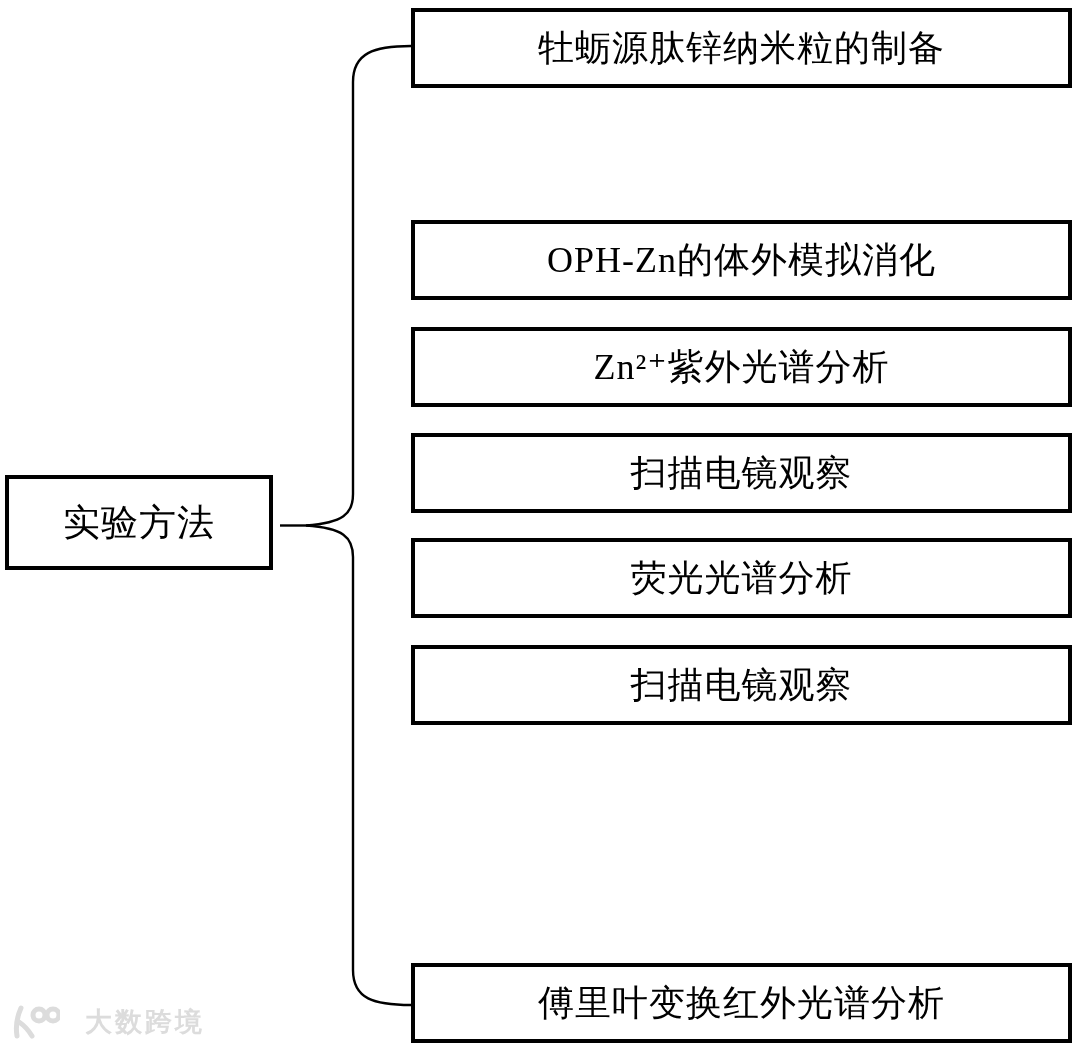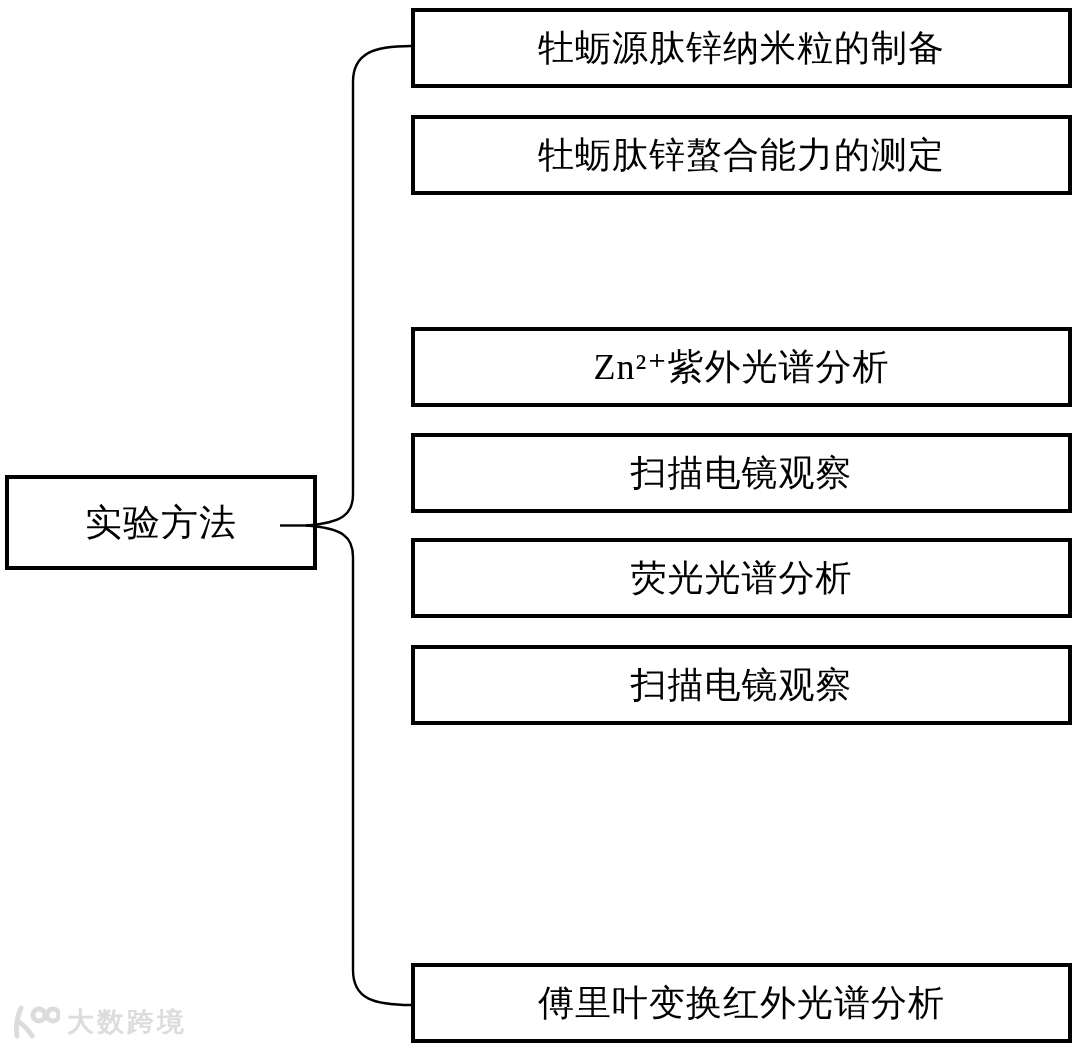--- a/index.html
+++ b/index.html
@@ -13,21 +13,21 @@
     width:1080px;
     height:1046px;
     background:var(--bg);
     overflow:hidden;
     font-family:"Liberation Serif","DejaVu Serif",serif;
     color:var(--line);
   }
   .root-box{
     position:absolute;
     left:5px; top:475px;
-    width:312px; height:95px;
+    width:268px; height:95px;
     border:4px solid var(--line);
     box-sizing:border-box;
     display:flex; align-items:center; justify-content:center;
     font-size:37px;
     letter-spacing:1px;
     background:var(--bg);
   }
   .branch-box{
     position:absolute;
     left:411px;
@@ -47,21 +47,21 @@
   }
   .brace path, .brace line{
     fill:none;
     stroke:var(--line);
     stroke-width:2.4;
   }
   .watermark{
     position:absolute;
     left:8px; top:1002px;
     height:40px;
-    display:flex; align-items:center; gap:7px;
+    display:flex; align-items:center; gap:25px;
     color:var(--wm);
     font-family:"Liberation Sans","DejaVu Sans",sans-serif;
     font-weight:bold;
     font-size:27px;
     letter-spacing:3px;
     user-select:none;
   }
   .watermark svg{display:block;}
 </style>
 </head>
@@ -80,22 +80,22 @@
              C 353 514 343 523 306 525.5
              C 343 528 353 537 353 557
              L 353 970
              C 353 999 374 1005 411 1005"></path>
     <line x1="280" y1="525.5" x2="310" y2="525.5"></line>
   </svg>
 
   <div class="branch-box" style="top:8px">
       <span>牡蛎源肽锌纳米粒的制备</span>
     </div>
-  <div class="branch-box" style="top:115px">
-      <span>牡蛎肽锌螯合能力的测定</span>
+  <div class="branch-box" style="top:220px">
+      <span>OPH-Zn的体外模拟消化</span>
     </div>
   <div class="branch-box" style="top:327px">
       <span>Zn²⁺紫外光谱分析</span>
     </div>
   <div class="branch-box" style="top:433px">
       <span>扫描电镜观察</span>
     </div>
   <div class="branch-box" style="top:645px">
       <span>扫描电镜观察</span>
     </div>

